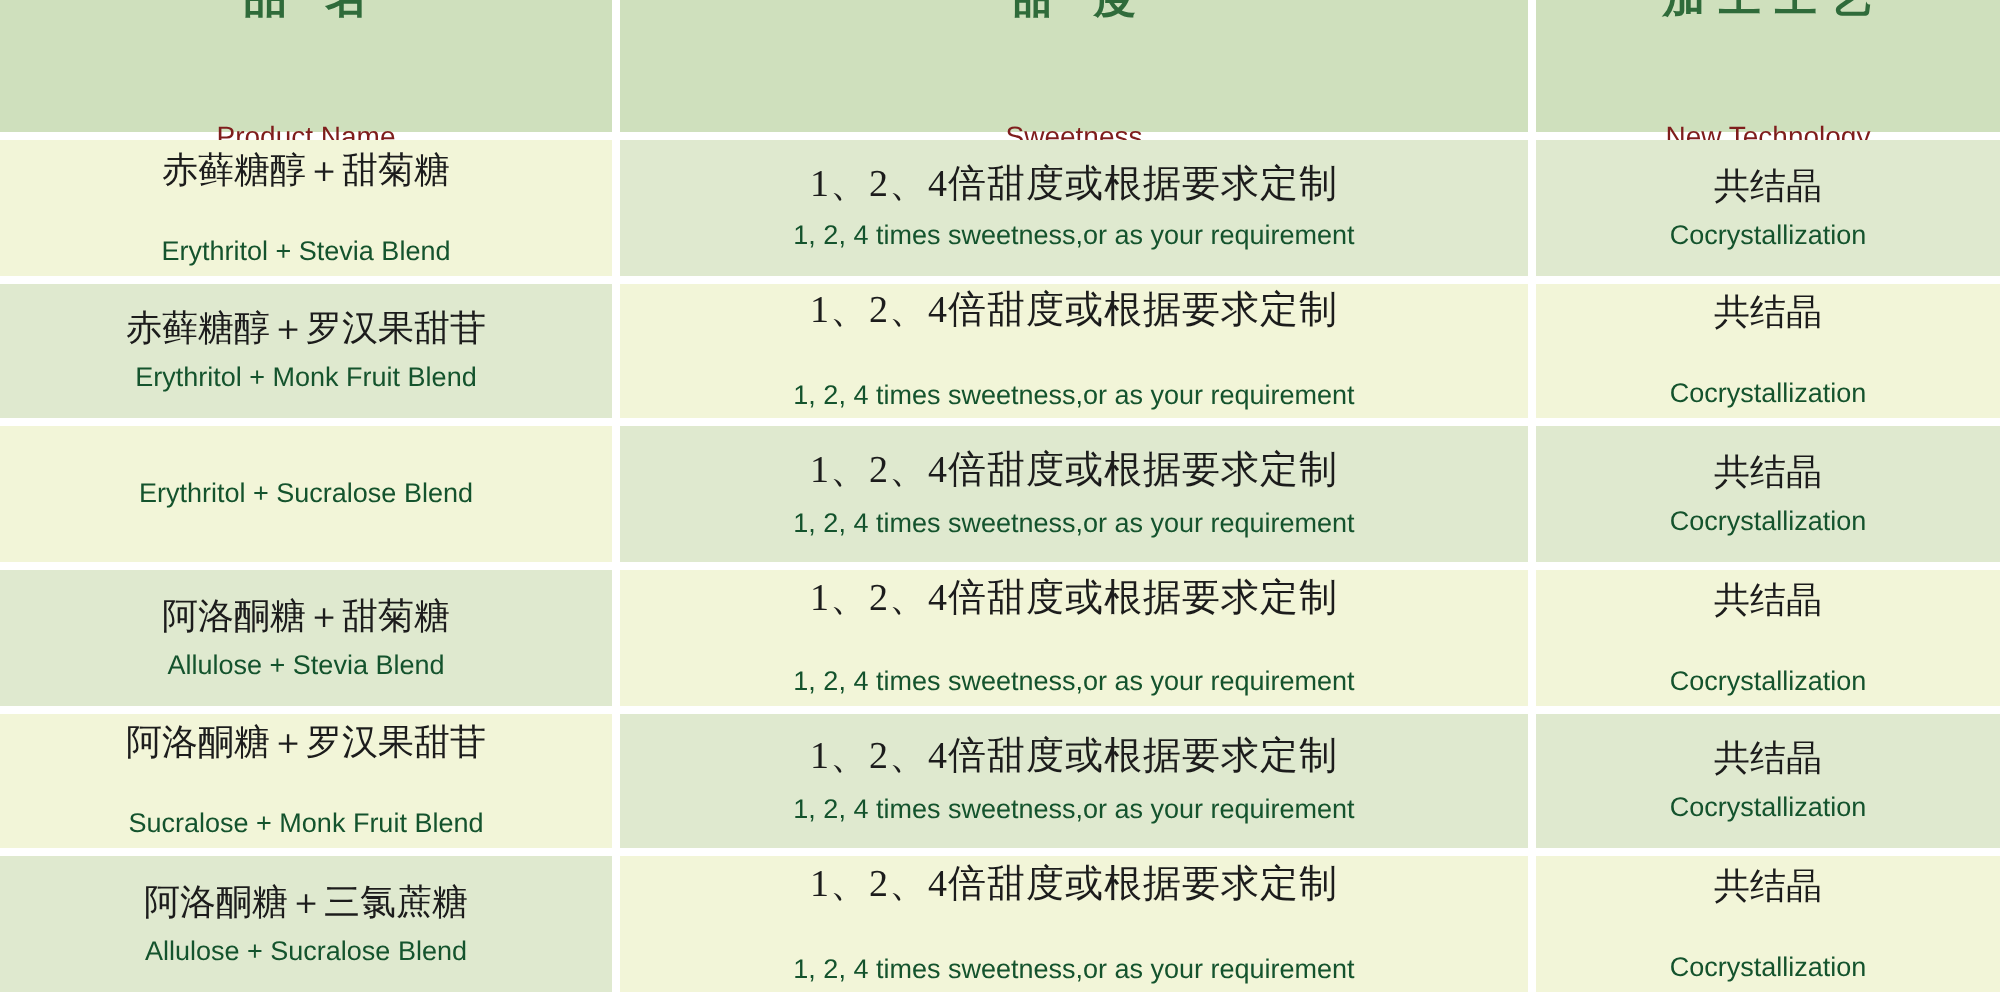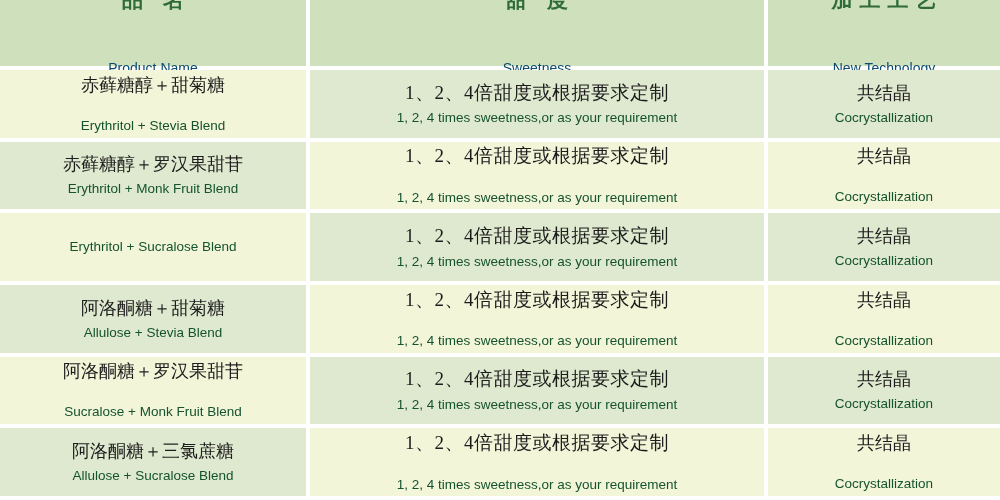--- a/index.html
+++ b/index.html
@@ -56,21 +56,21 @@
   }
   .header-cn {
     color: #2f6b3a;
     font-size: 21px;
     font-weight: bold;
     letter-spacing: 7px;
     text-indent: 7px;
     line-height: 1.3;
   }
   .header-en {
-    color: #0c4a6e;
+    color: #7f1d1d;
     font-size: 14px;
     line-height: 1.6;
   }
 
   
   .tint-yellow { background: #f2f5d8; gap: 16px; }
   .tint-green  { background: #dfe9cf; }
 
   .cell-cn {
     color: #1c1c1c;

